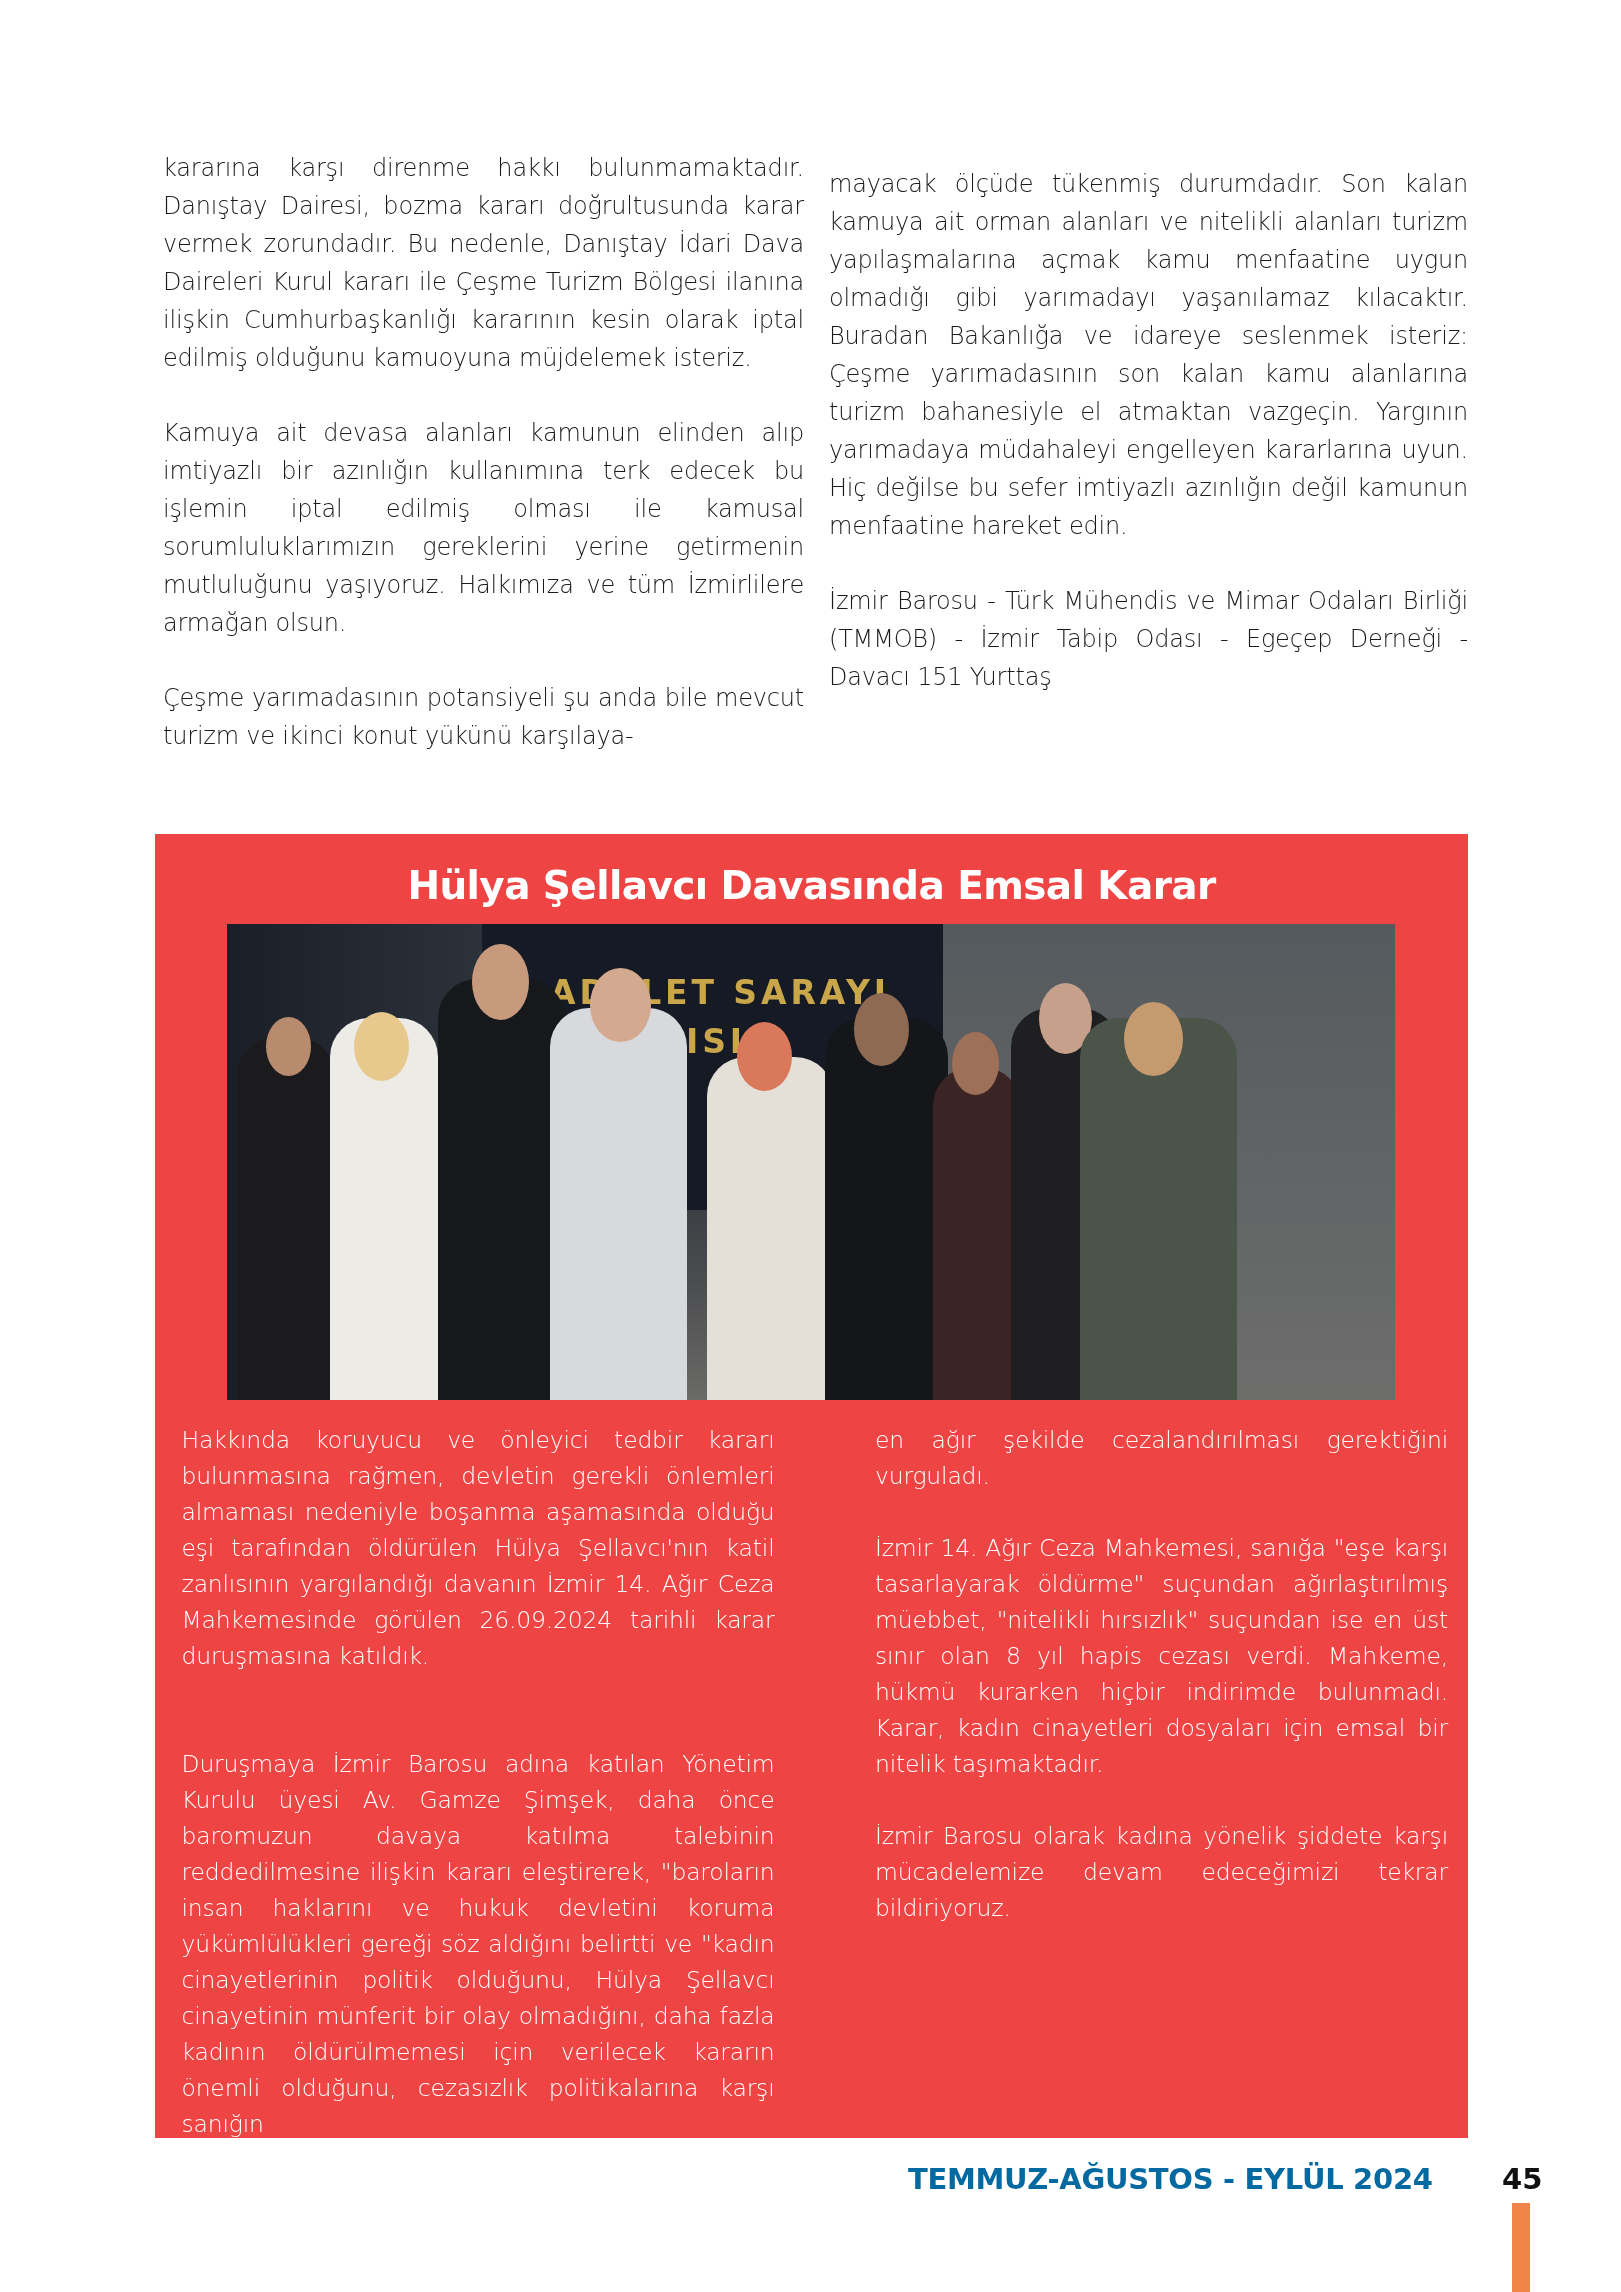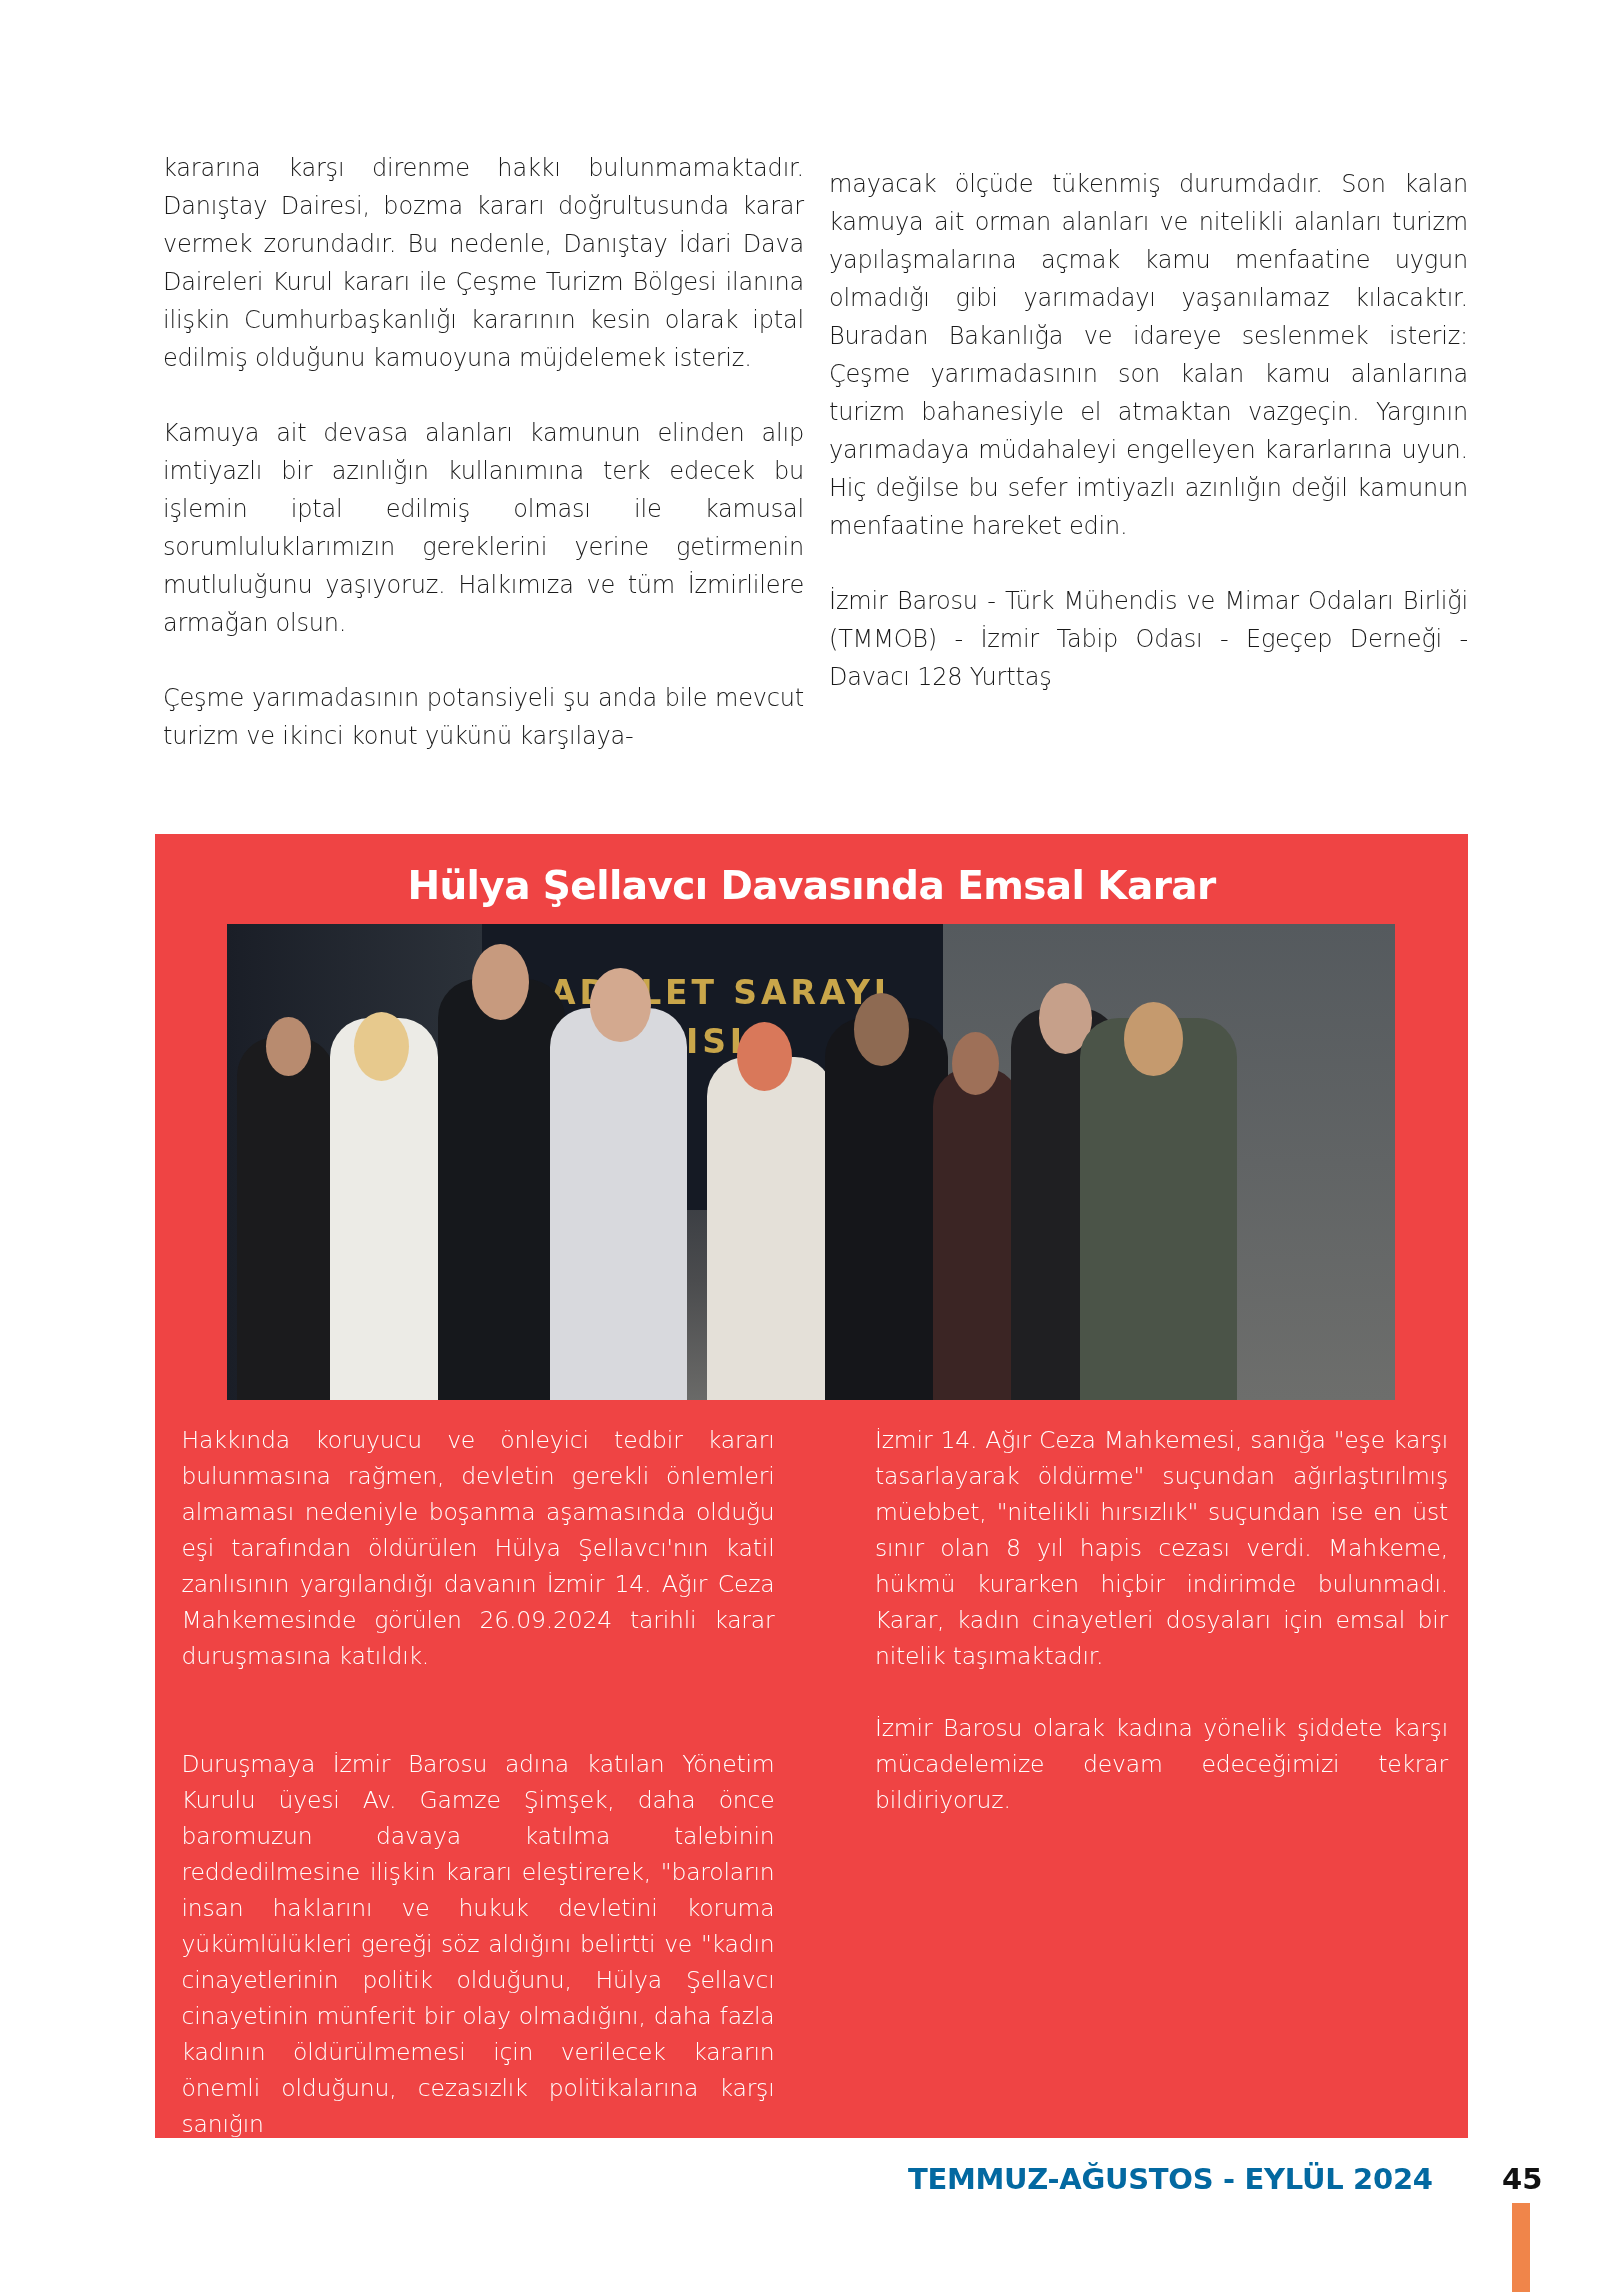--- a/index.html
+++ b/index.html
@@ -65,21 +65,21 @@
 <body>
 
 <div class="col col-left">
   <p>kararına karşı direnme hakkı bulunmamaktadır. Danıştay Dairesi, bozma kararı doğrultusunda karar vermek zorundadır. Bu nedenle, Danıştay İdari Dava Daireleri Kurul kararı ile Çeşme Turizm Bölgesi ilanına ilişkin Cumhurbaşkanlığı kararının kesin olarak iptal edilmiş olduğunu kamuoyuna müjdelemek isteriz.</p>
   <p>Kamuya ait devasa alanları kamunun elinden alıp imtiyazlı bir azınlığın kullanımına terk edecek bu işlemin iptal edilmiş olması ile kamusal sorumluluklarımızın gereklerini yerine getirmenin mutluluğunu yaşıyoruz. Halkımıza ve tüm İzmirlilere armağan olsun.</p>
   <p>Çeşme yarımadasının potansiyeli şu anda bile mevcut turizm ve ikinci konut yükünü karşılaya-</p>
 </div>
 
 <div class="col col-right">
   <p>mayacak ölçüde tükenmiş durumdadır. Son kalan kamuya ait orman alanları  ve nitelikli alanları turizm yapılaşmalarına açmak kamu menfaatine uygun olmadığı gibi yarımadayı yaşanılamaz kılacaktır. Buradan Bakanlığa ve idareye seslenmek isteriz: Çeşme yarımadasının son kalan kamu alanlarına turizm bahanesiyle el atmaktan vazgeçin. Yargının yarımadaya müdahaleyi engelleyen kararlarına uyun. Hiç değilse bu sefer imtiyazlı azınlığın değil kamunun menfaatine hareket edin.</p>
-  <p class="sig">İzmir Barosu - Türk Mühendis ve Mimar Odaları Birliği (TMMOB) - İzmir Tabip Odası - Egeçep Derneği - Davacı 128 Yurttaş</p>
+  <p class="sig">İzmir Barosu - Türk Mühendis ve Mimar Odaları Birliği (TMMOB) - İzmir Tabip Odası - Egeçep Derneği - Davacı 151 Yurttaş</p>
 </div>
 
 <div class="box" style="background: #ef4444;">
   <div class="box-title">Hülya Şellavcı Davasında Emsal Karar</div>
 
   <div class="photo">
     <div class="bldg-l"></div>
     <div class="bldg-m"></div>
     <div class="bldg-r"></div>
     <div class="sign">ADALET SARAYI</div>
@@ -104,20 +104,21 @@
     <div class="person" style="left:853px;width:157px;height:382px;background:#4b5448;"></div>
     <div class="head" style="left:897px;top:78px;width:59px;height:74px;background:#c59a6e;"></div>
   </div>
 
   <div class="box-col box-col-left">
     <p class="gap">Hakkında koruyucu ve önleyici tedbir kararı bulunmasına rağmen, devletin gerekli önlemleri almaması nedeniyle boşanma aşamasında olduğu eşi tarafından öldürülen Hülya Şellavcı'nın katil zanlısının yargılandığı davanın İzmir 14. Ağır Ceza Mahkemesinde görülen 26.09.2024 tarihli karar duruşmasına katıldık.</p>
     <p>Duruşmaya İzmir Barosu adına katılan Yönetim Kurulu üyesi Av. Gamze Şimşek, daha önce baromuzun davaya katılma talebinin reddedilmesine ilişkin kararı eleştirerek, "baroların insan haklarını ve hukuk devletini koruma yükümlülükleri gereği söz aldığını belirtti ve "kadın cinayetlerinin politik olduğunu, Hülya Şellavcı cinayetinin münferit bir olay olmadığını, daha fazla kadının öldürülmemesi için verilecek kararın önemli olduğunu,  cezasızlık politikalarına karşı sanığın</p>
   </div>
 
   <div class="box-col box-col-right">
+    <p>en ağır şekilde cezalandırılması gerektiğini vurguladı.</p>
     <p>İzmir 14. Ağır Ceza Mahkemesi, sanığa "eşe karşı tasarlayarak öldürme" suçundan ağırlaştırılmış müebbet, "nitelikli hırsızlık" suçundan ise en üst sınır olan 8 yıl hapis cezası verdi. Mahkeme, hükmü kurarken hiçbir indirimde bulunmadı. Karar, kadın cinayetleri dosyaları için emsal bir nitelik taşımaktadır.</p>
     <p>İzmir Barosu olarak kadına yönelik şiddete karşı mücadelemize devam edeceğimizi tekrar bildiriyoruz.</p>
   </div>
 </div>
 
 <div class="footer">TEMMUZ-AĞUSTOS - EYLÜL 2024</div>
 <div class="page-num">45</div>
 <div class="accent-bar" style="background: rgb(240, 133, 74);"></div>
 
 

